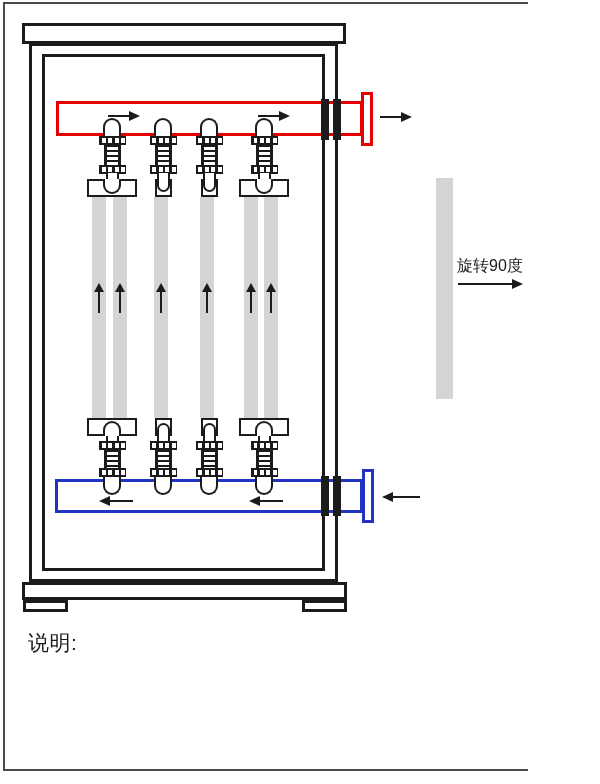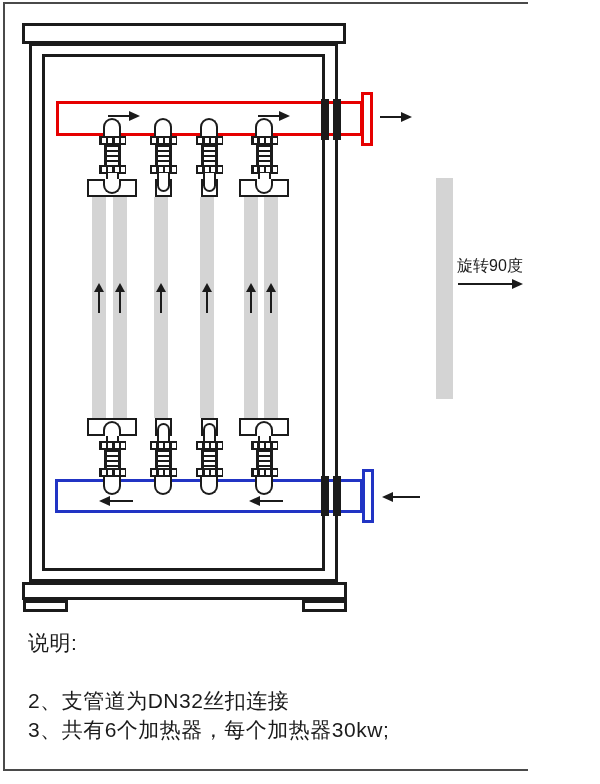--- a/index.html
+++ b/index.html
@@ -155,15 +155,13 @@
       <div class="tube" style="left: 542.3px; top: 196px; width: 6px; height: 186px;"></div>
       <div class="hblock" style="left: 551.1px; top: 188px; width: 7px; height: 9px; border-top: none;"></div>
       <div class="hblock" style="left: 551.1px; top: 381px; width: 7px; height: 10px; border-bottom: none;"></div>
       <div class="tube" style="left: 551.6px; top: 196px; width: 6px; height: 186px;"></div>
       <div class="hblock" style="left: 560.4px; top: 188px; width: 7px; height: 9px; border-top: none;"></div>
       <div class="hblock" style="left: 560.4px; top: 381px; width: 7px; height: 10px; border-bottom: none;"></div>
       <div class="tube" style="left: 560.9px; top: 196px; width: 6px; height: 186px;"></div>
     </div>
 
   <div class="note" style="top:629px;text-align:center;">说明:</div>
-  <div class="note" style="top:687px;">2、支管道为DN32丝扣连接</div>
-  <div class="note" style="top:716px;">3、共有6个加热器，每个加热器30kw;</div>
 </div>
 
 </body></html>

